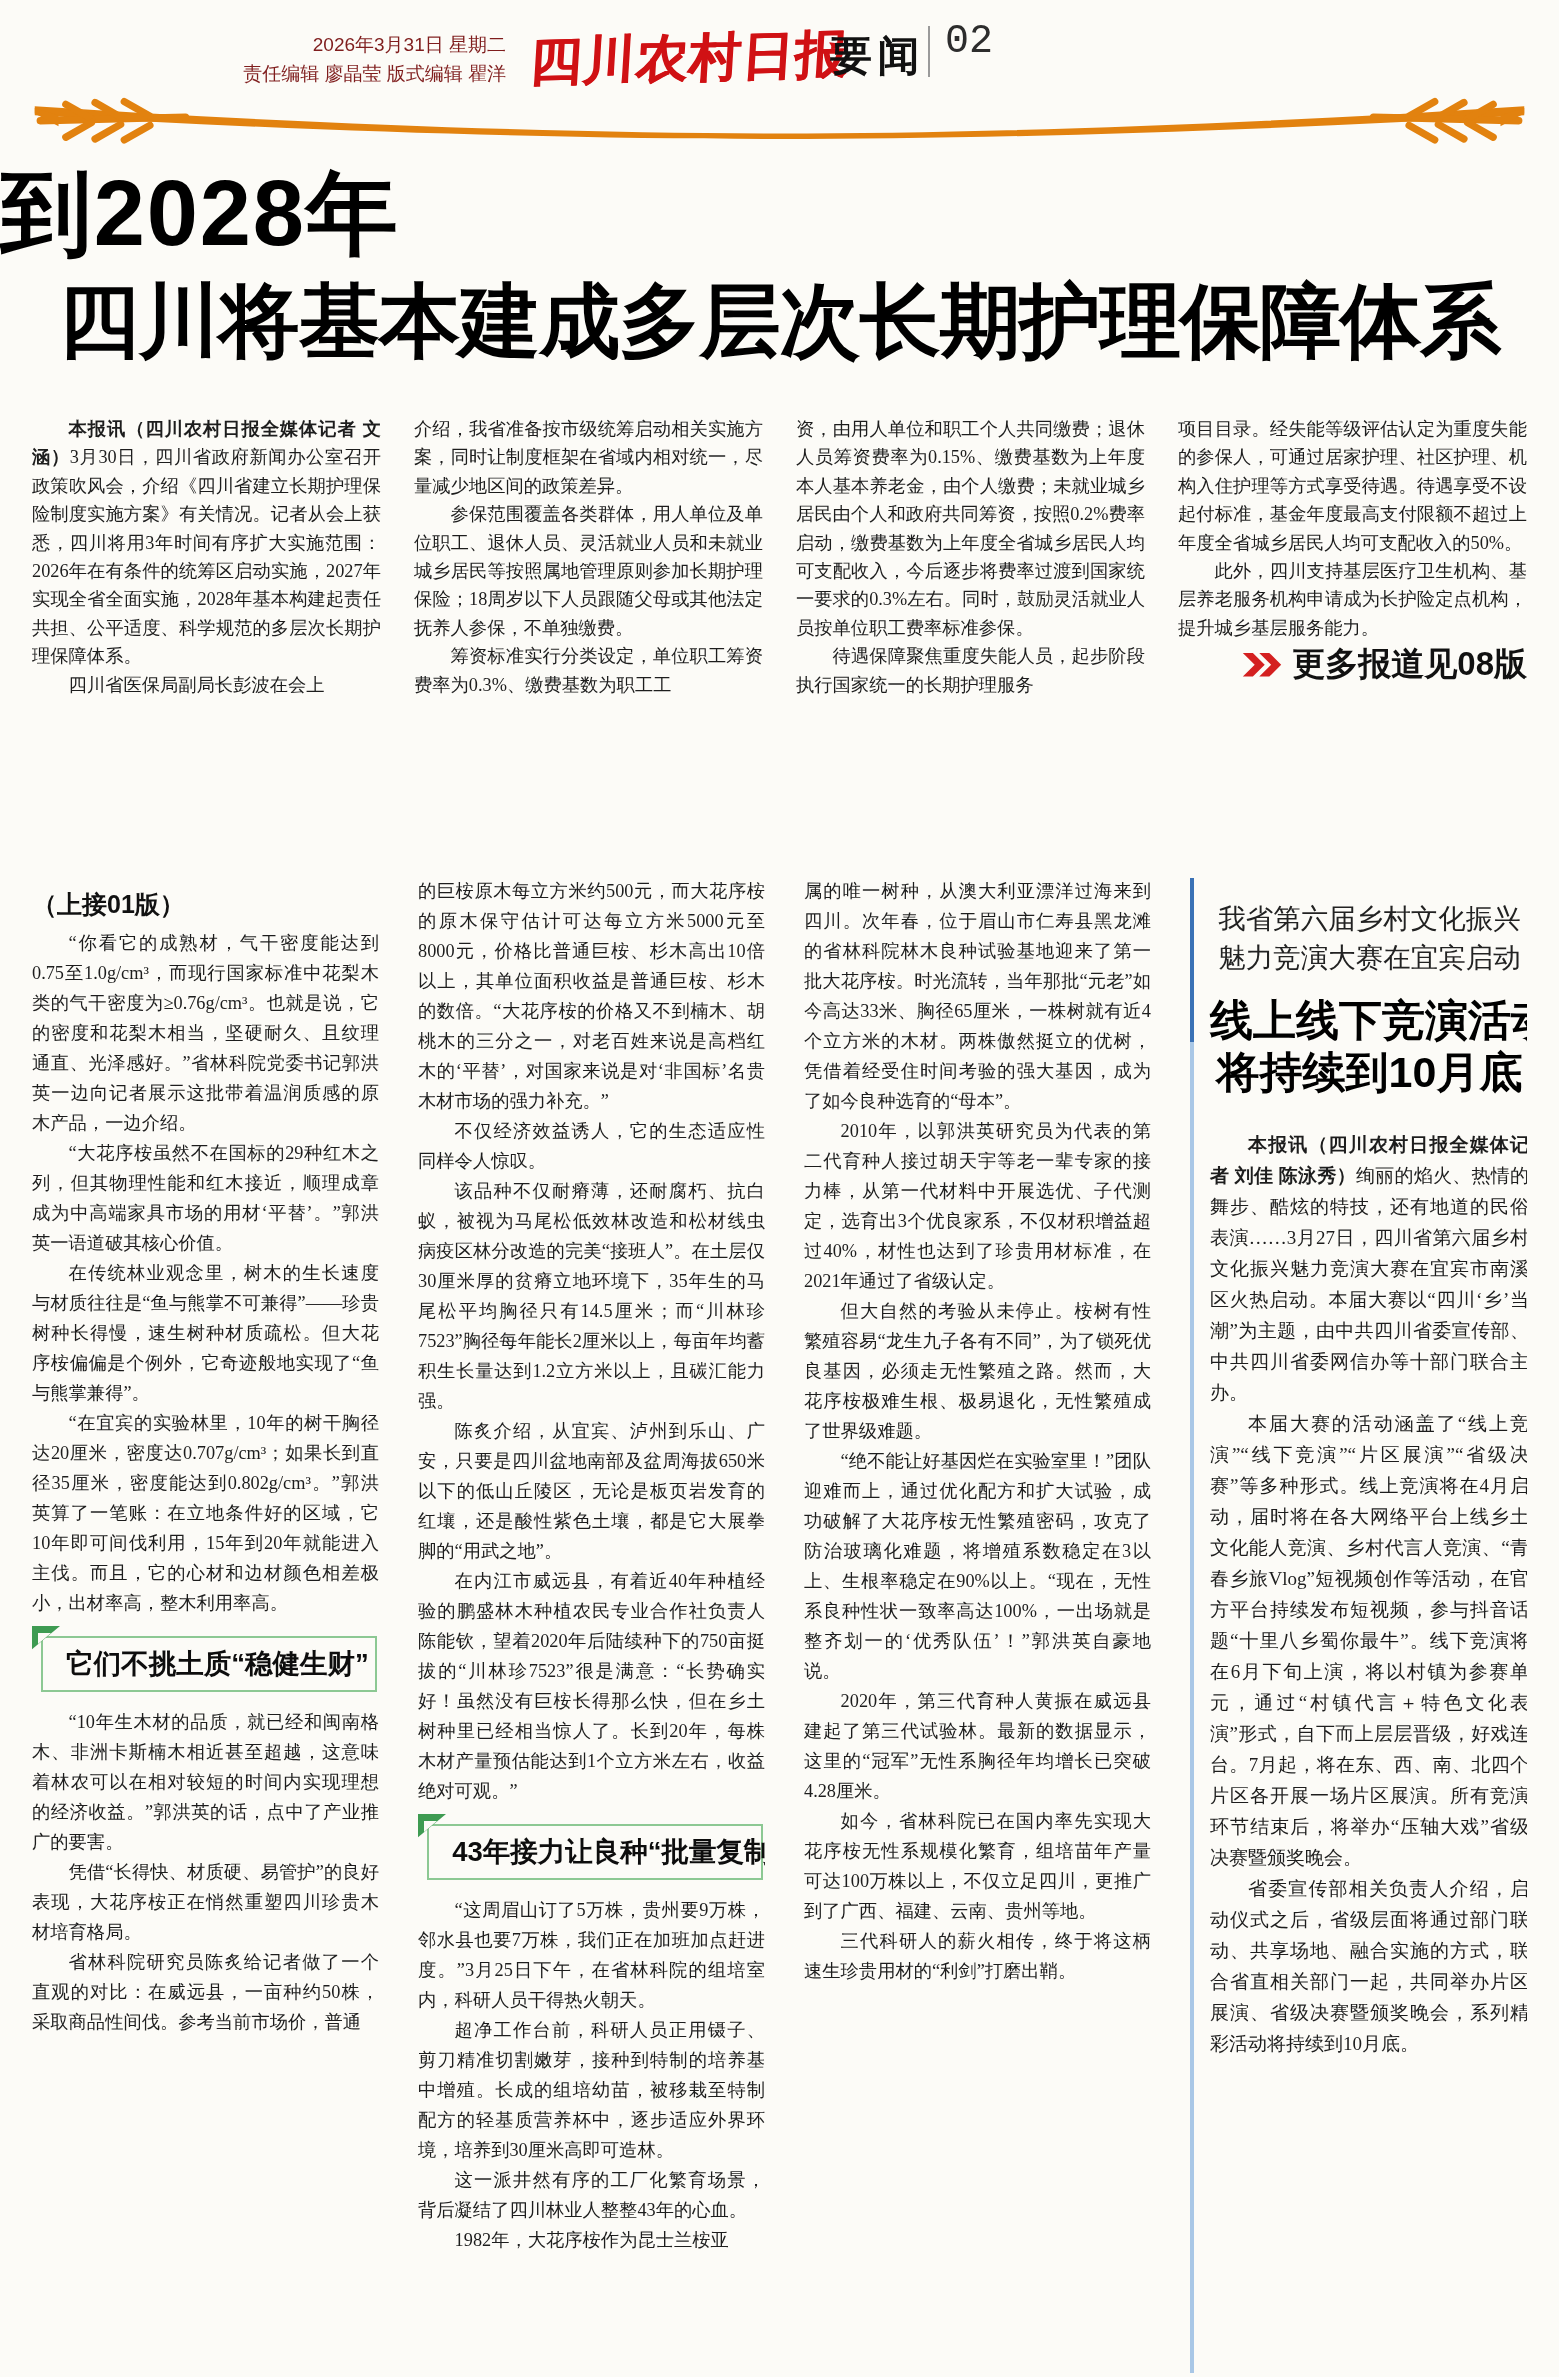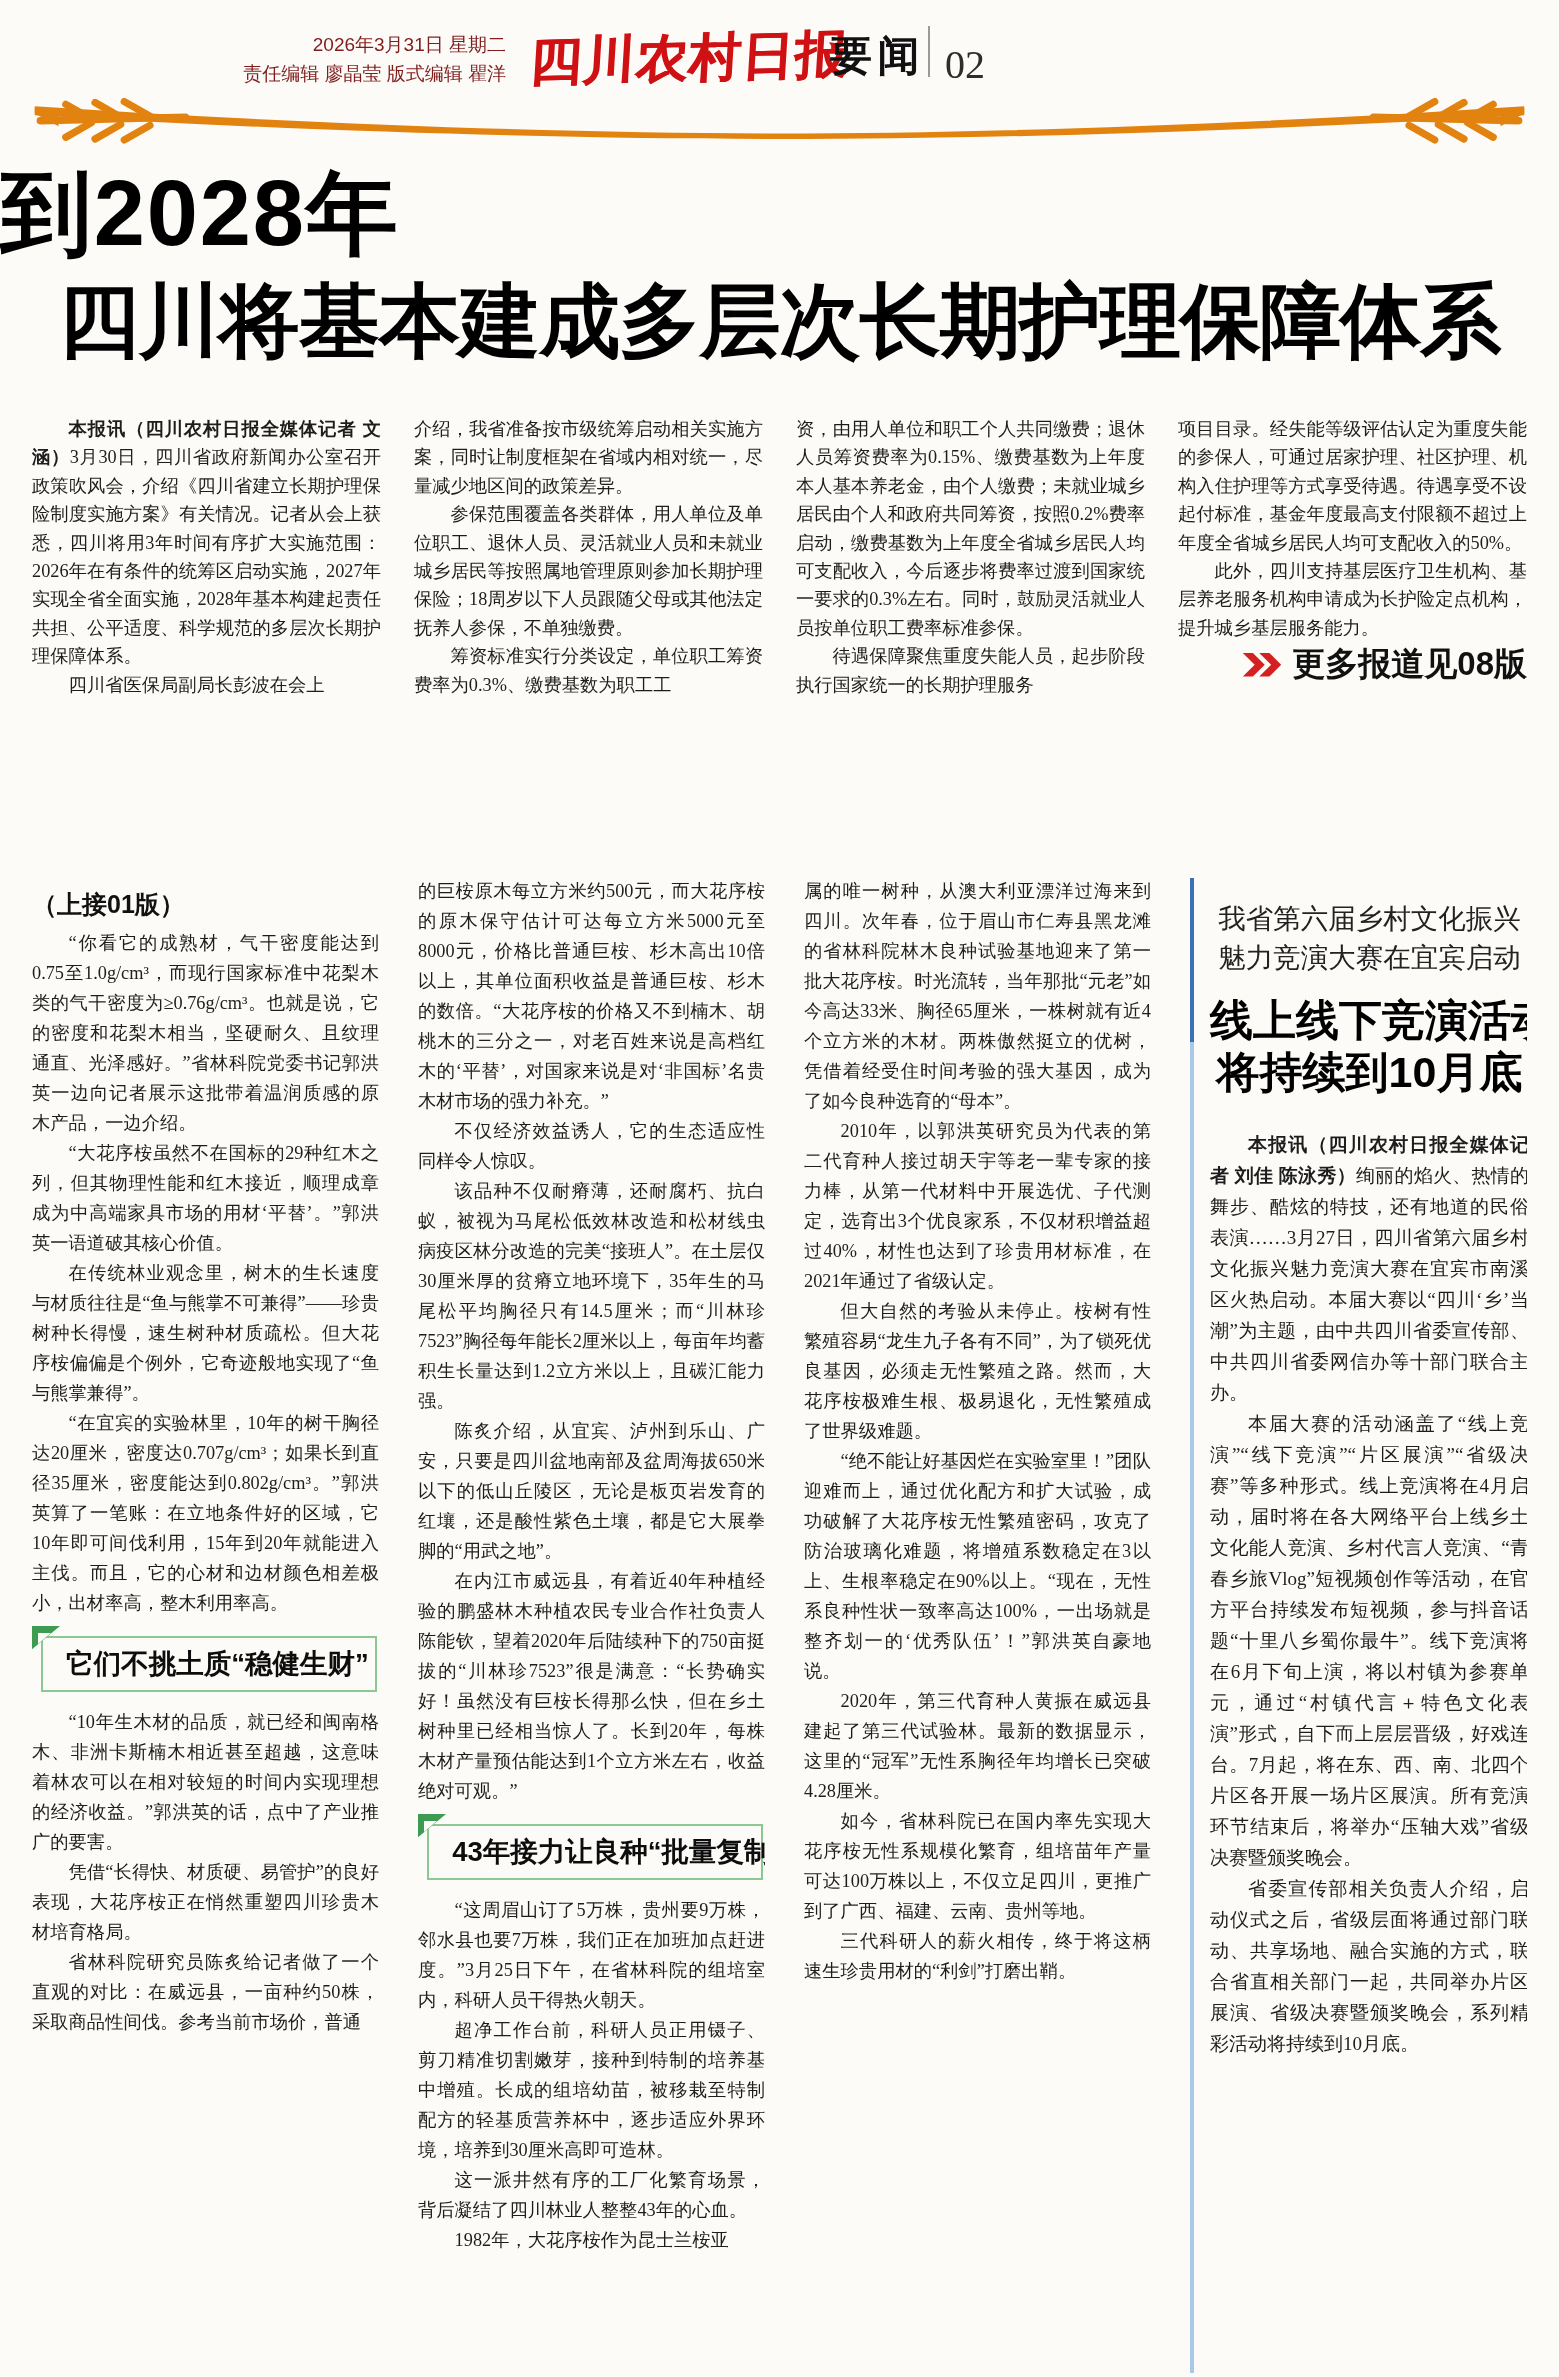--- a/index.html
+++ b/index.html
@@ -21,22 +21,22 @@
     font-family:"Liberation Serif","DejaVu Serif",serif;
     transform:skewX(-5deg) rotate(-1.5deg);letter-spacing:0.9px;white-space:nowrap;
     text-shadow:0.9px 0 #d01114;
   }
   .hdr-section{
     position:absolute;left:830px;top:11px;font-size:42px;font-weight:900;color:#111;
     font-family:"Liberation Sans","DejaVu Sans",sans-serif;letter-spacing:5.5px;white-space:nowrap;
   }
   .hdr-vline{position:absolute;left:928px;top:9.2px;width:1.8px;height:51px;background:#9a9a9a;}
   .hdr-pageno{
-    position:absolute;left:945px;top:24px;font-size:40px;font-weight:400;color:#2d2d2d;
-    font-family:Liberation Serif, serif;
+    position:absolute;left:945px;top:2px;font-size:40px;font-weight:400;color:#2d2d2d;
+    font-family:Liberation Mono, monospace;
   }
   
   .wheat{position:absolute;top:97px;left:32px;width:1495px;height:53px;}
   
   .hl1{
     position:absolute;top:163px;left:0;width:1559px;
     font-family:"Liberation Sans","DejaVu Sans",sans-serif;
     font-size:92px;font-weight:900;color:#000;letter-spacing:1.8px;line-height:1.1;
   }
   .hl2{

